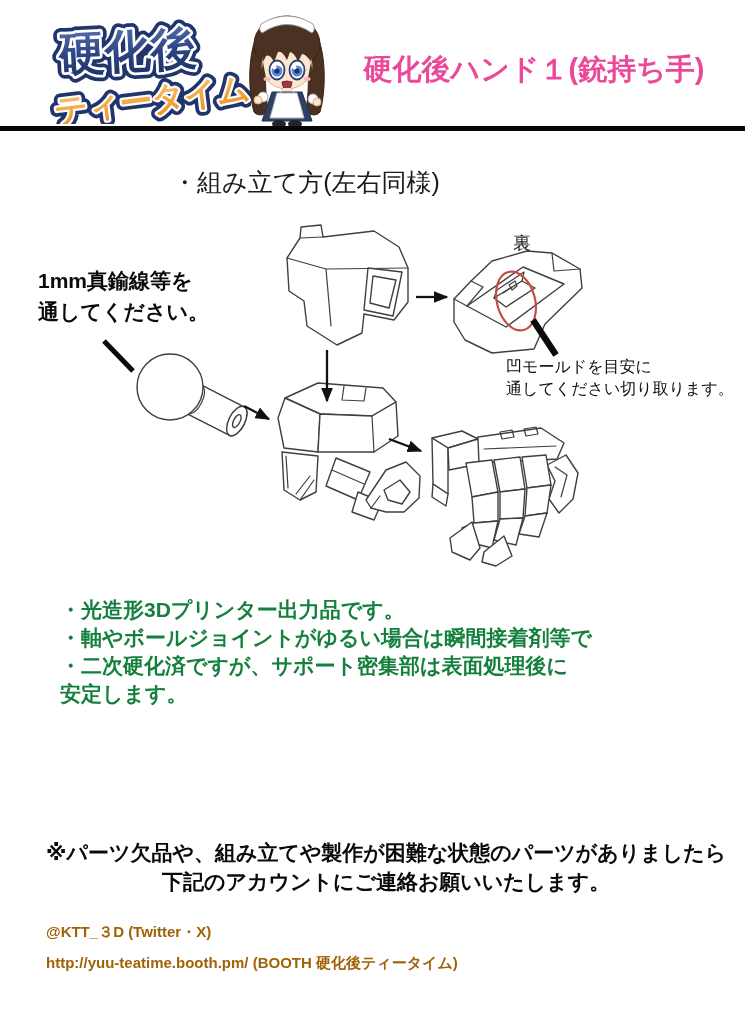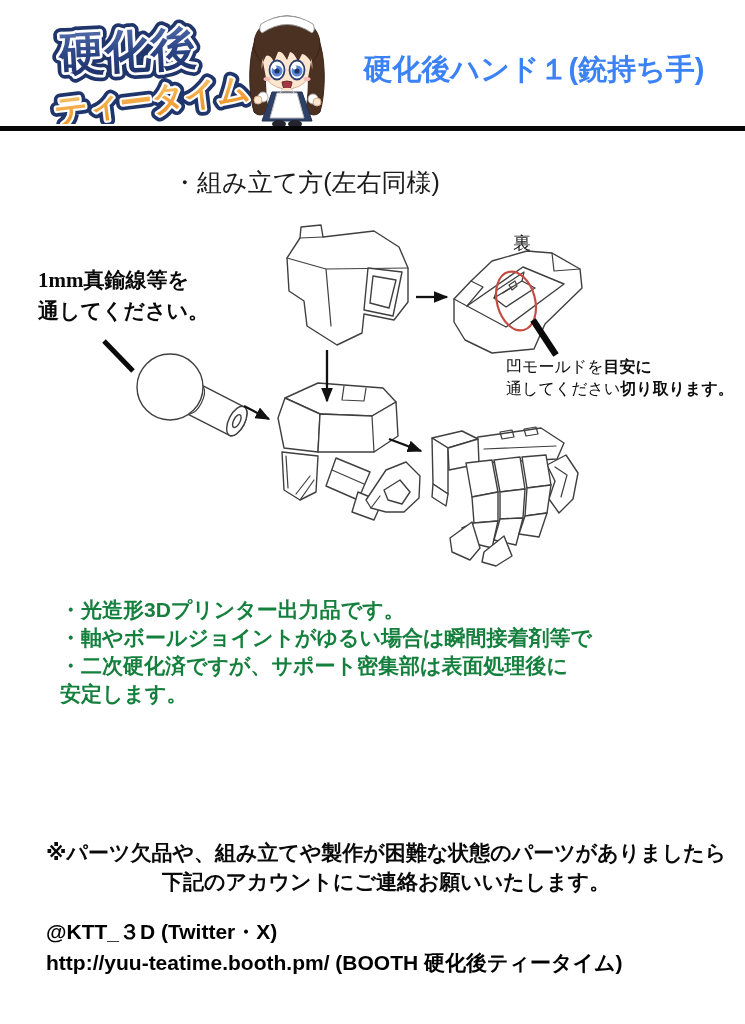--- a/index.html
+++ b/index.html
@@ -5,42 +5,42 @@
   html,body{margin:0;padding:0;background:#e8e8e8;}
   .page{
     position:relative;width:745px;height:1024px;background:#ffffff;
     font-family:"Liberation Sans","DejaVu Sans",sans-serif;color:#111;
     overflow:hidden;margin:0 auto;
   }
   .abs{position:absolute;}
   
   .page-title{
     top:50px;left:346px;width:376px;text-align:center;
-    font-size:29px;font-weight:bold;color:#3b82f6;letter-spacing:0px;white-space:nowrap;
+    font-size:29px;font-weight:bold;color:#ec4899;letter-spacing:0px;white-space:nowrap;
   }
   .divider{top:126px;left:0;width:745px;height:5px;background:#070707;}
   
   .section-title{
     top:166px;left:0;width:612px;text-align:center;
     font-size:25px;font-weight:400;color:#1c1c1c;white-space:nowrap;
   }
   
   .back-label{top:231px;left:513px;font-size:18px;font-weight:400;color:#1a1a1a;}
   .wire-note{
     top:265px;left:38px;font-size:21px;font-weight:bold;line-height:31px;
-    color:#0a0a0a;white-space:nowrap;font-family:Liberation Serif, serif;
+    color:#0a0a0a;white-space:nowrap;
   }
   .bridge-note{
     top:356px;left:506px;font-size:16px;line-height:21.5px;color:#0d0d0d;white-space:nowrap;
   }
-  .bridge-note b{font-weight:bold;}
+  .bridge-note b{font-weight:normal;}
   
   .notes{top:596px;left:60px;font-size:21px;font-weight:bold;line-height:28px;color:#15803d;white-space:nowrap;}
   .warning{top:838px;left:46px;font-size:21px;font-weight:bold;line-height:29px;color:#0a0a0a;white-space:nowrap;text-align:center;}
-  .contact{top:916px;left:46px;font-size:21px;font-weight:bold;line-height:31px;color:#000000;white-space:nowrap;}
+  .contact{top:916px;left:46px;font-size:15px;font-weight:bold;line-height:31px;color:#a16207;white-space:nowrap;}
   svg text{font-family:"Liberation Sans","DejaVu Sans",sans-serif;}
   .lineart{fill:#ffffff;stroke:#3f3f3f;stroke-width:1.4;stroke-linejoin:round;stroke-linecap:round;}
   .lineart-thin{fill:none;stroke:#3f3f3f;stroke-width:1.2;stroke-linejoin:round;stroke-linecap:round;}
   .arrow{fill:none;stroke:#111;stroke-width:2.3;}
 </style>
 </head>
 <body>
 
 <div class="page">
 

